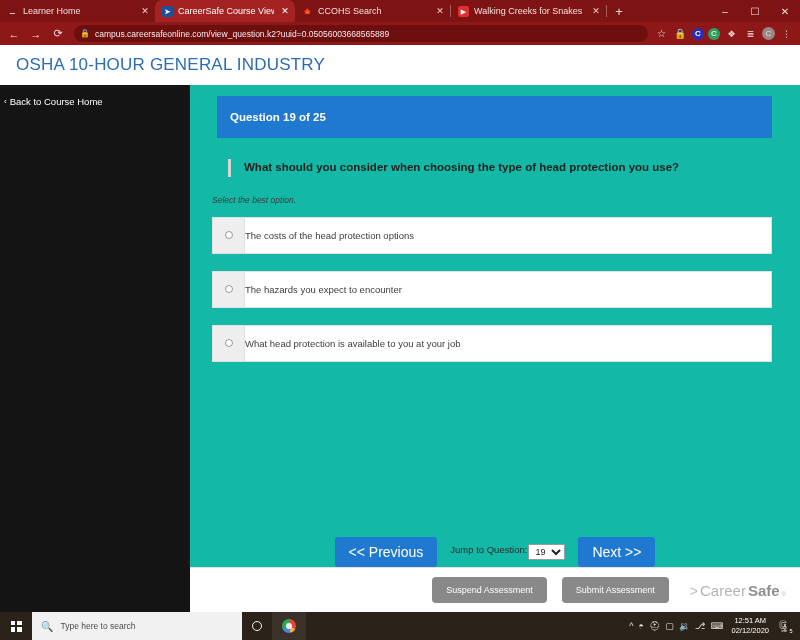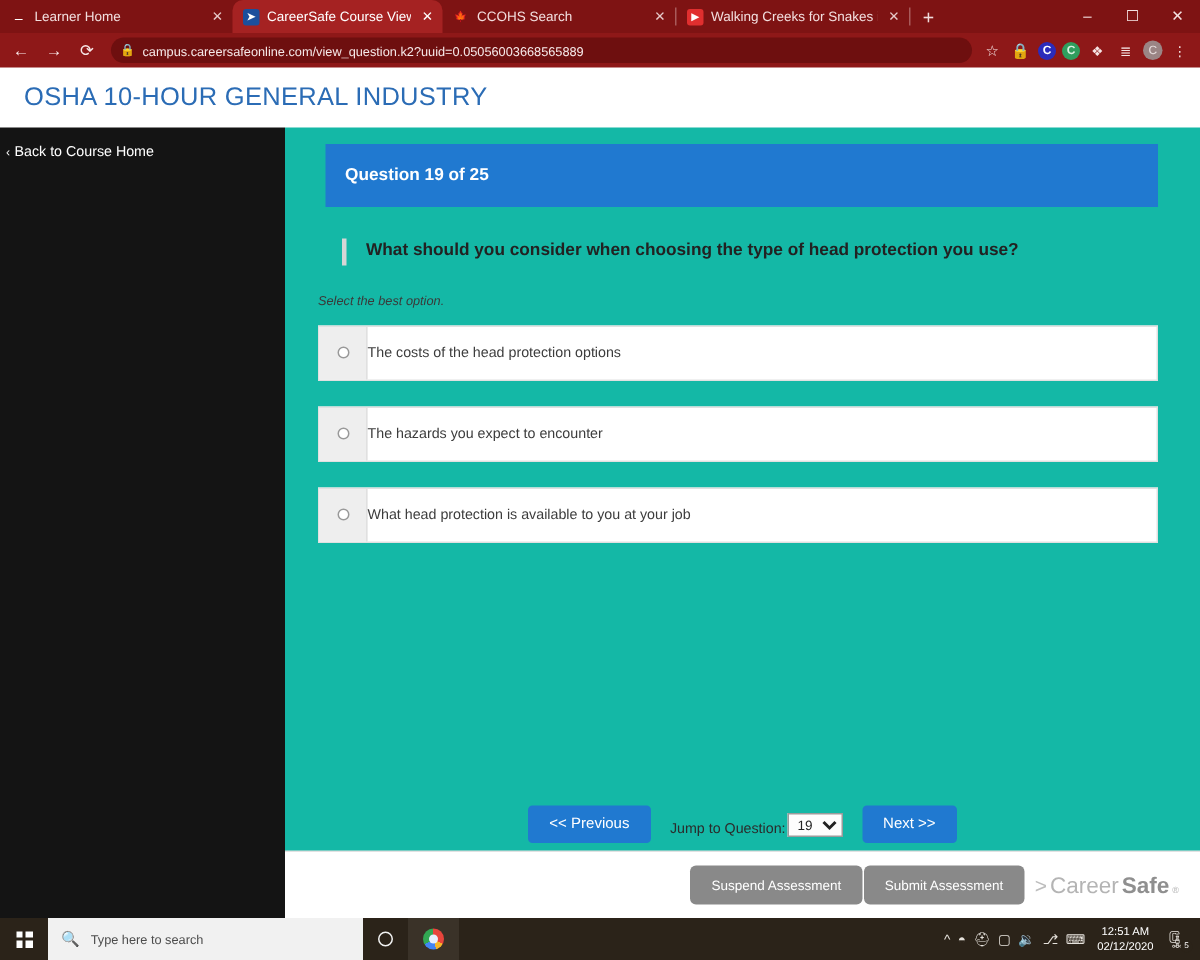--- a/index.html
+++ b/index.html
@@ -169,35 +169,35 @@
     flex: 1 1 auto; display: flex; align-items: center;
     font-size: 9.5px; color: #3c3c3c;
   }
 
   .nav-controls {
     position: absolute; left: 0; right: 0; top: 452px;
     display: flex; align-items: center; justify-content: center; gap: 13px;
   }
   .blue-btn {
     background: #2079d0; color: #ffffff; border: none;
-    border-radius: 3px; font-size: 10px;
+    border-radius: 3px; font-size: 14px;
     padding: 7px 14px; font-family: "Liberation Sans", sans-serif;
   }
-  .jump-wrap { display: flex; align-items: flex-end; gap: 1px; }
+  .jump-wrap { display: flex; align-items: flex-start; gap: 1px; }
   .jump-label { font-size: 9.5px; color: #2b2b2b; }
   .jump-select {
     font-size: 9px; padding: 1px 2px;
     border: 1px solid #9b9b9b; background: #fdfdfd;
     font-family: "Liberation Sans", sans-serif; color: #222;
   }
 
   .footer {
     height: 44px; flex: 0 0 44px; background: #ffffff;
     display: flex; align-items: center; justify-content: flex-end;
-    padding-right: 14px; gap: 1px;
+    padding-right: 14px; gap: 15px;
   }
   .gray-btn {
     background: #898989; color: #ffffff; border: none;
     border-radius: 4px; font-size: 9px; padding: 8px 14px;
     font-family: "Liberation Sans", sans-serif;
   }
   .cs-logo {
     display: flex; align-items: baseline; gap: 2px;
     color: #b4b4b4; font-size: 15px; margin-left: 6px;
   }

